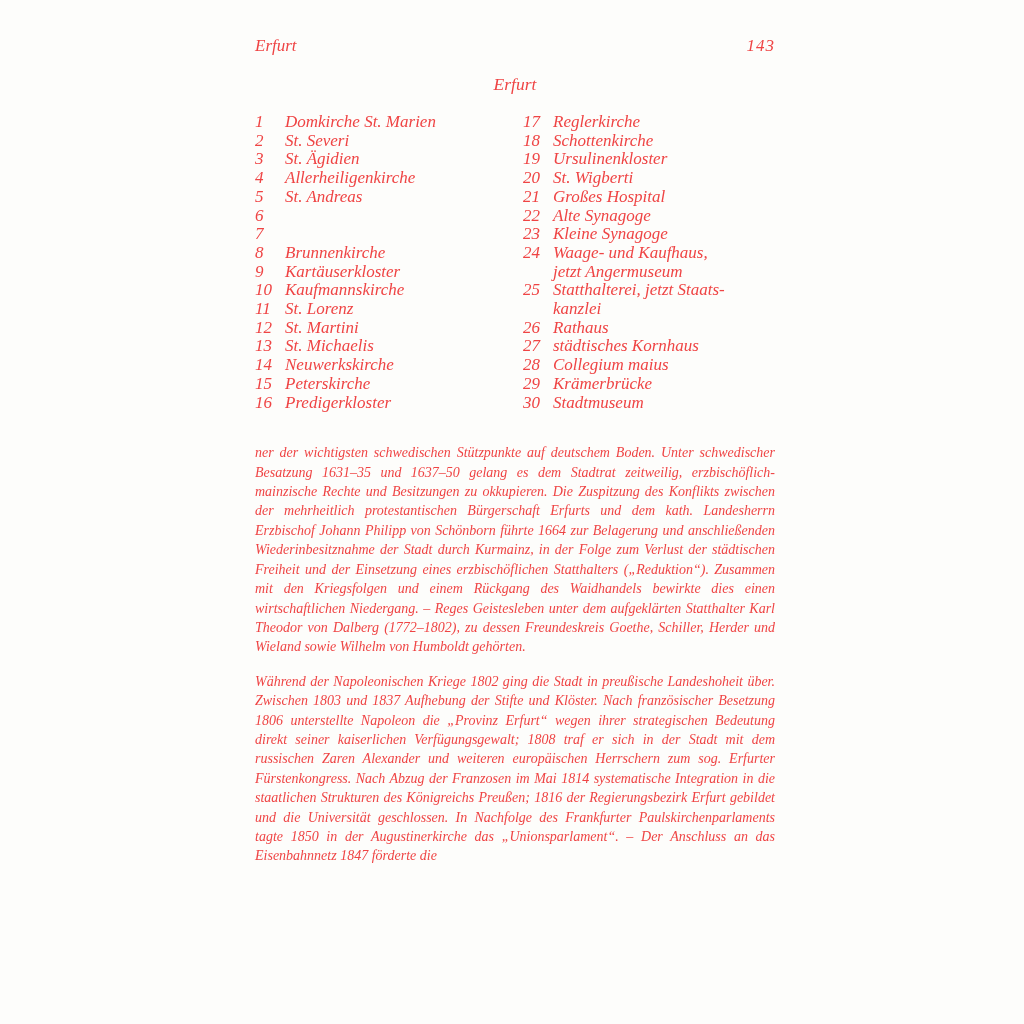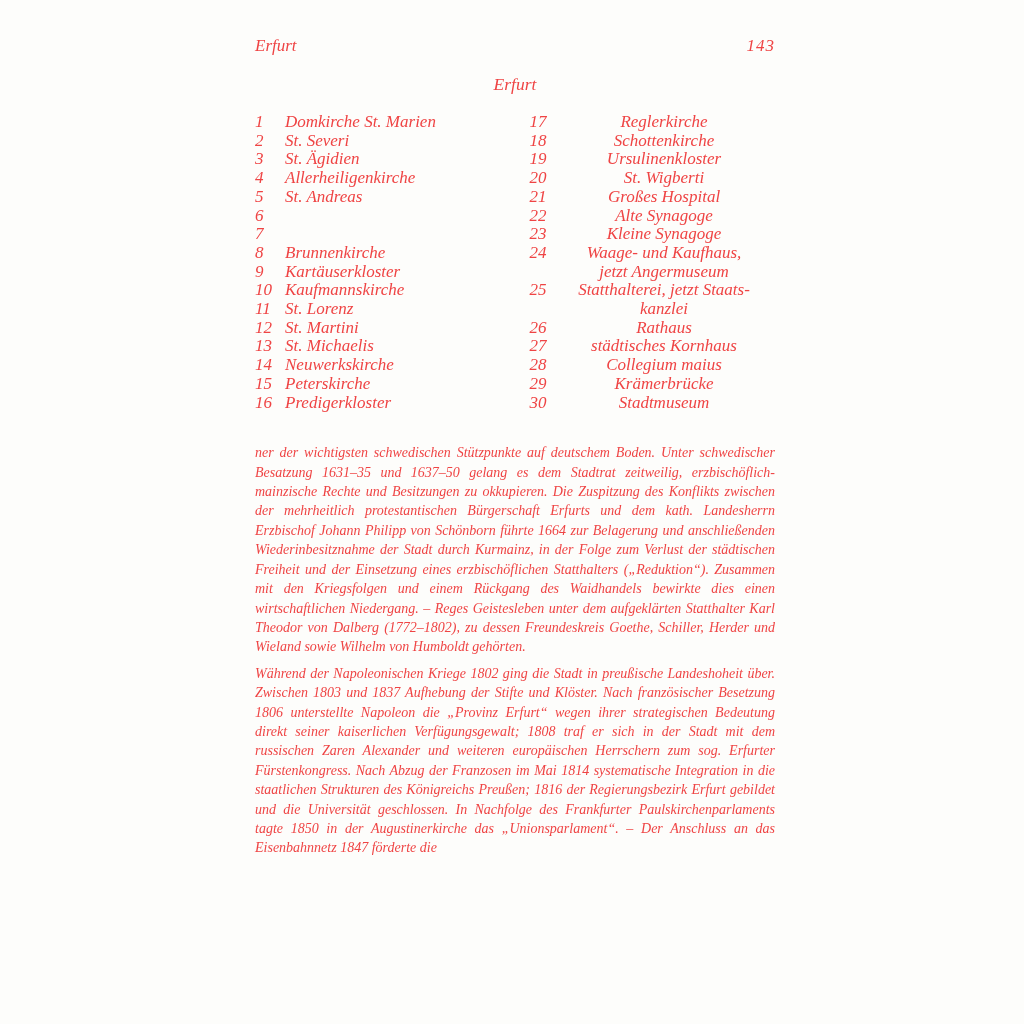--- a/index.html
+++ b/index.html
@@ -43,35 +43,35 @@
     line-height: 20px;
   }
 
   .landmark-list {
     display: flex;
     margin-top: 19px;
     font-size: 17px;
     line-height: 18.7px;
   }
   .col-left  { width: 268px; flex: 0 0 268px; }
-  .col-right { width: 252px; flex: 0 0 252px; text-align: center; }
+  .col-right { width: 252px; flex: 0 0 252px; }
 
   .item { display: flex; }
   .item .num { flex: 0 0 30px; width: 30px; }
   .item .nm  { flex: 1 1 auto; white-space: pre-line; }
 
   .body-text {
     margin-top: 31px;
     font-size: 14px;
     line-height: 19.4px;
     text-align: justify;
     text-justify: inter-word;
   }
   .body-text p { margin: 0; }
-  .body-text p + p { margin-top: 7px; }
+  .body-text p + p { margin-top: 15px; }
 </style>
 </head>
 <body>
 
 <div class="page">
   <div class="content">
 
     <div class="running-header">
       <span class="rh-title">Erfurt</span>
       <span class="rh-page">143</span>

